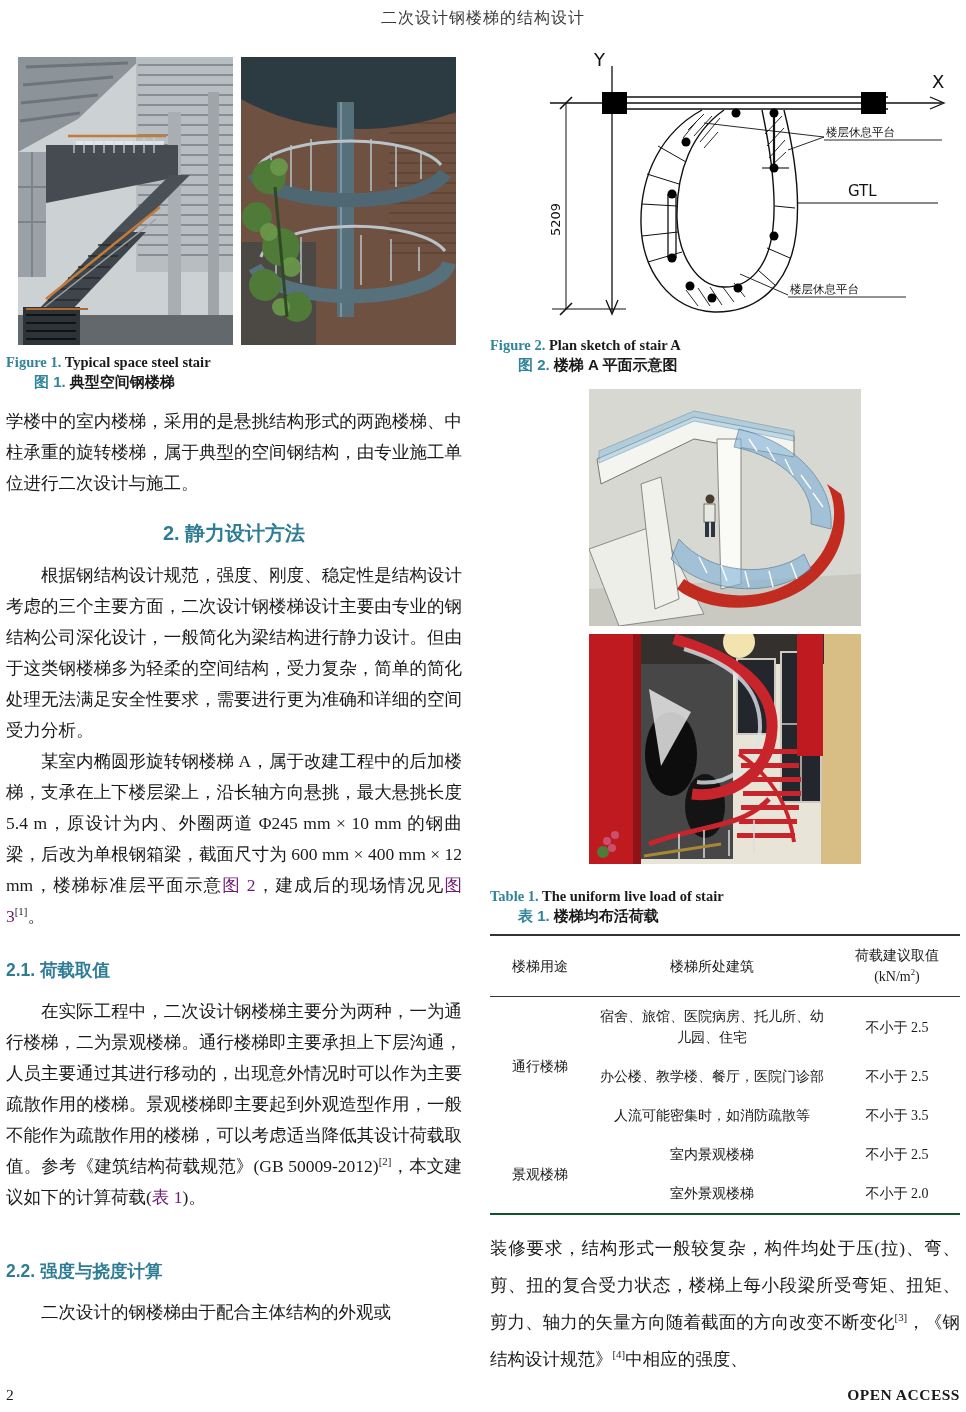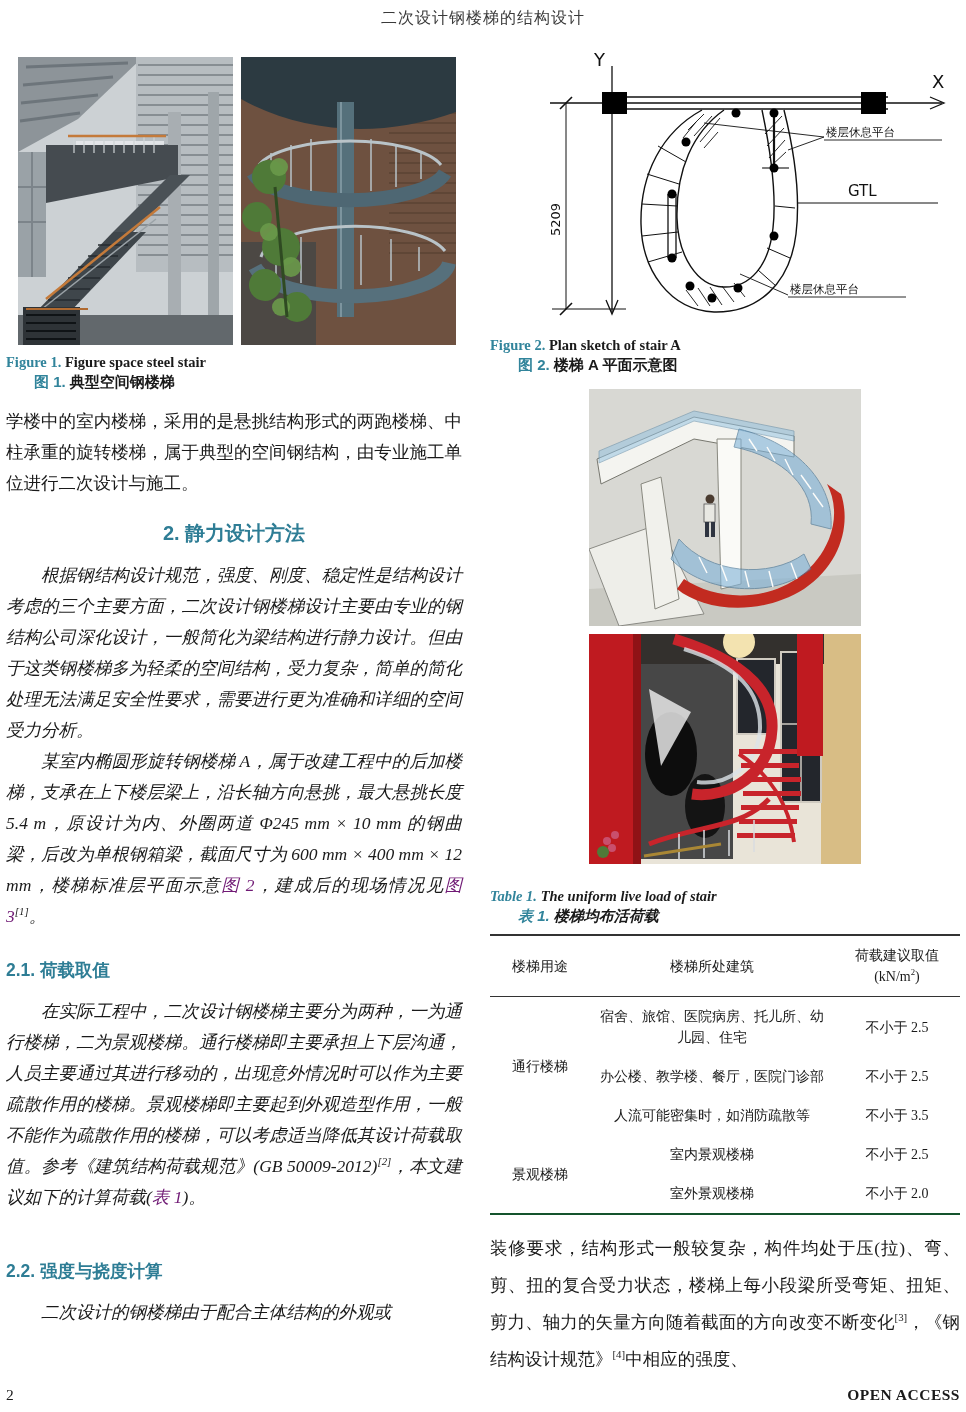--- a/index.html
+++ b/index.html
@@ -19,21 +19,21 @@
   .fig1-photos{display:flex;gap:8px;margin:19px 0 0 12px;}
   .fig1-photos svg{display:block;}
   
   .caption{ font-size:14.5px;font-weight:bold;line-height:20px;margin:7px 0 14px 0;}
   .cap-label{color:#31849B;}
   .cap-zh{font-family:"Liberation Sans","DejaVu Sans",sans-serif;font-size:15px;padding-left:28px;}
   
   .body-p{
     font-size:17.5px;line-height:31px;text-align:justify;margin:0;
   }
-  .indent{text-indent:2em;font-style:italic;}
+  .indent{text-indent:2em;}
   .xref{color:#701a75;}
   sup{font-size:0.62em;line-height:0;}
   h2.sec{
     font-family:"Liberation Sans","DejaVu Sans",sans-serif;
     color:#2E7D95;font-size:20px;margin:21px 0 13px 0;font-weight:bold;text-align:center;
   }
   h3.sec{
     font-family:"Liberation Sans","DejaVu Sans",sans-serif;
     color:#2E7D95;font-size:17.5px;margin:26px 0 14px 0;font-weight:bold;
   }
@@ -205,21 +205,21 @@
             <circle cx="38" cy="110" r="9"></circle>
               <circle cx="28" cy="175" r="9"></circle>
             <circle cx="50" cy="210" r="10"></circle>
               <circle cx="40" cy="250" r="9"></circle>
           </g>
           <line x1="34" y1="130" x2="46" y2="260" stroke="#2f4a22" stroke-width="3"></line>
         </svg>
       </div>
 
       <div class="caption">
-        <span class="cap-label">Figure 1.</span><span> Figure space steel stair</span><br>
+        <span class="cap-label">Figure 1.</span><span> Typical space steel stair</span><br>
         <span class="cap-zh"><span class="cap-label">图 1.</span><span> 典型空间钢楼梯</span></span>
       </div>
 
       <p class="body-p">学楼中的室内楼梯，采用的是悬挑结构形式的两跑楼梯、中柱承重的旋转楼梯，属于典型的空间钢结构，由专业施工单位进行二次设计与施工。</p>
 
       <h2 class="sec">2. 静力设计方法</h2>
 
       <p class="body-p indent">根据钢结构设计规范，强度、刚度、稳定性是结构设计考虑的三个主要方面，二次设计钢楼梯设计主要由专业的钢结构公司深化设计，一般简化为梁结构进行静力设计。但由于这类钢楼梯多为轻柔的空间结构，受力复杂，简单的简化处理无法满足安全性要求，需要进行更为准确和详细的空间受力分析。</p>
 
       <p class="body-p indent"><span>某室内椭圆形旋转钢楼梯 A，属于改建工程中的后加楼梯，支承在上下楼层梁上，沿长轴方向悬挑，最大悬挑长度 5.4 m，原设计为内、外圈两道 Φ245 mm × 10 mm 的钢曲梁，后改为单根钢箱梁，截面尺寸为 600 mm × 400 mm × 12 mm，楼梯标准层平面示意</span><span class="xref">图 2</span><span>，建成后的现场情况见</span><span class="xref">图 3</span><sup>[1]</sup><span>。</span></p>
@@ -400,21 +400,21 @@
           <g fill="#c94f6d">
             <circle cx="18" cy="207" r="4"></circle>
               <circle cx="26" cy="201" r="4"></circle>
               <circle cx="23" cy="214" r="4"></circle>
           </g>
           <circle cx="14" cy="218" r="6" fill="#4f7a38"></circle>
         </svg>
       </div>
 
 
-      <div class="caption" style="margin-top:18px;margin-bottom:8px;font-style:italic;">
+      <div class="caption" style="margin-top:18px;margin-bottom:8px;">
         <span class="cap-label">Table 1.</span><span> The uniform live load of stair</span><br>
         <span class="cap-zh"><span class="cap-label">表 1.</span><span> 楼梯均布活荷载</span></span>
       </div>
 
       <table class="loadtab">
         <thead>
           <tr>
             <th class="col-use">楼梯用途</th>
             <th>楼梯所处建筑</th>
             <th class="col-load"><span>荷载建议取值</span><br><span>(kN/m</span><sup>2</sup><span>)</span></th>

